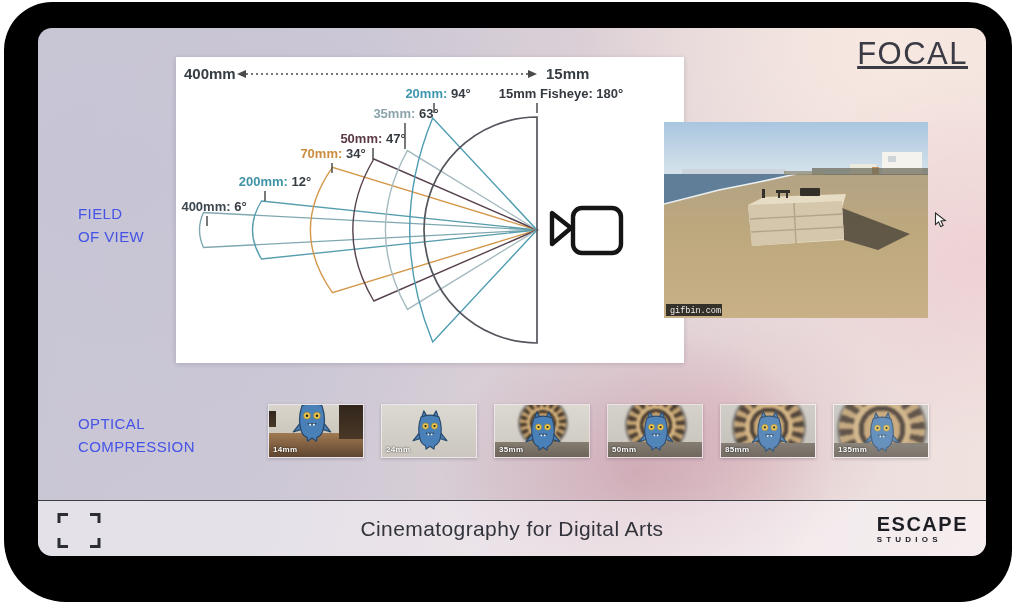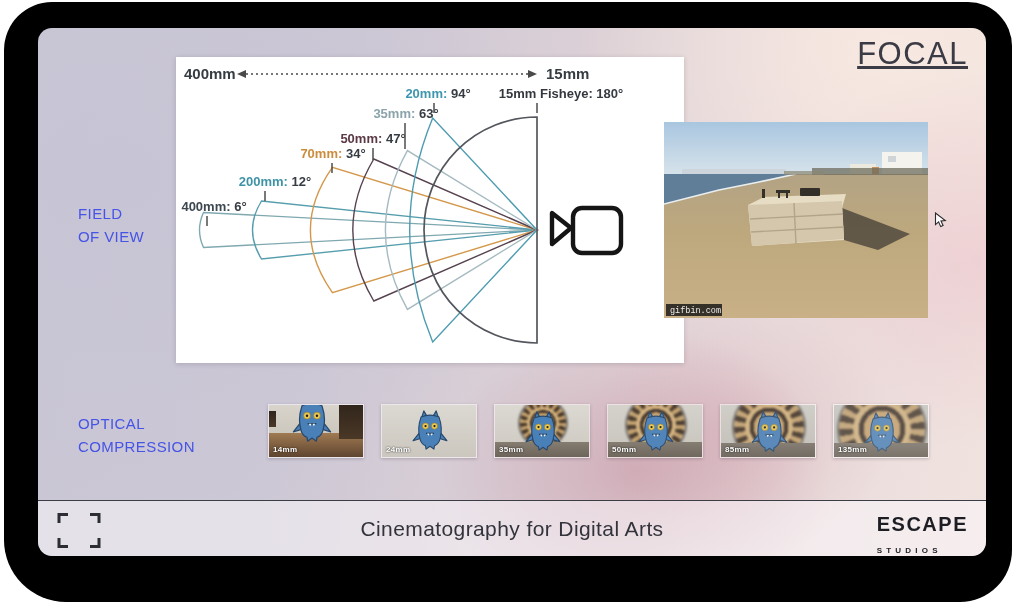--- a/index.html
+++ b/index.html
@@ -53,21 +53,21 @@
   .t-label{position:absolute;left:4px;bottom:3px;color:#fff;font-size:8px;font-weight:600;
     letter-spacing:.3px;text-shadow:0 0 2px rgba(0,0,0,.9);}
   
   .footer{position:absolute;left:0;right:0;bottom:0;height:55px;
     background:rgba(250,246,250,.55);border-top:1.5px solid #3c3c44;border-radius:0 0 14px 14px;}
   .fs-btn{position:absolute;left:19px;top:11px;width:44px;height:37px;cursor:pointer;background:none;border:none;padding:0;}
   .footer-title{position:absolute;left:0;right:0;top:16px;text-align:center;font-size:21px;
     color:#33333c;letter-spacing:.4px;font-weight:500;}
   .logo{position:absolute;right:18px;top:13px;text-align:left;color:#1d1d24;}
   .logo-top{font-size:20px;font-weight:700;letter-spacing:1.5px;line-height:20px;}
-  .logo-bottom{font-size:8px;font-weight:600;letter-spacing:4.2px;margin-top:12px;}
+  .logo-bottom{font-size:8px;font-weight:600;letter-spacing:4.2px;margin-top:1px;}
   .hidden-defs{position:absolute;width:0;height:0;overflow:hidden;}
 </style>
 </head>
 <body>
 
 <div class="frame"></div>
 
 <div class="slide">
 
   <div class="focal-heading">FOCAL</div>

